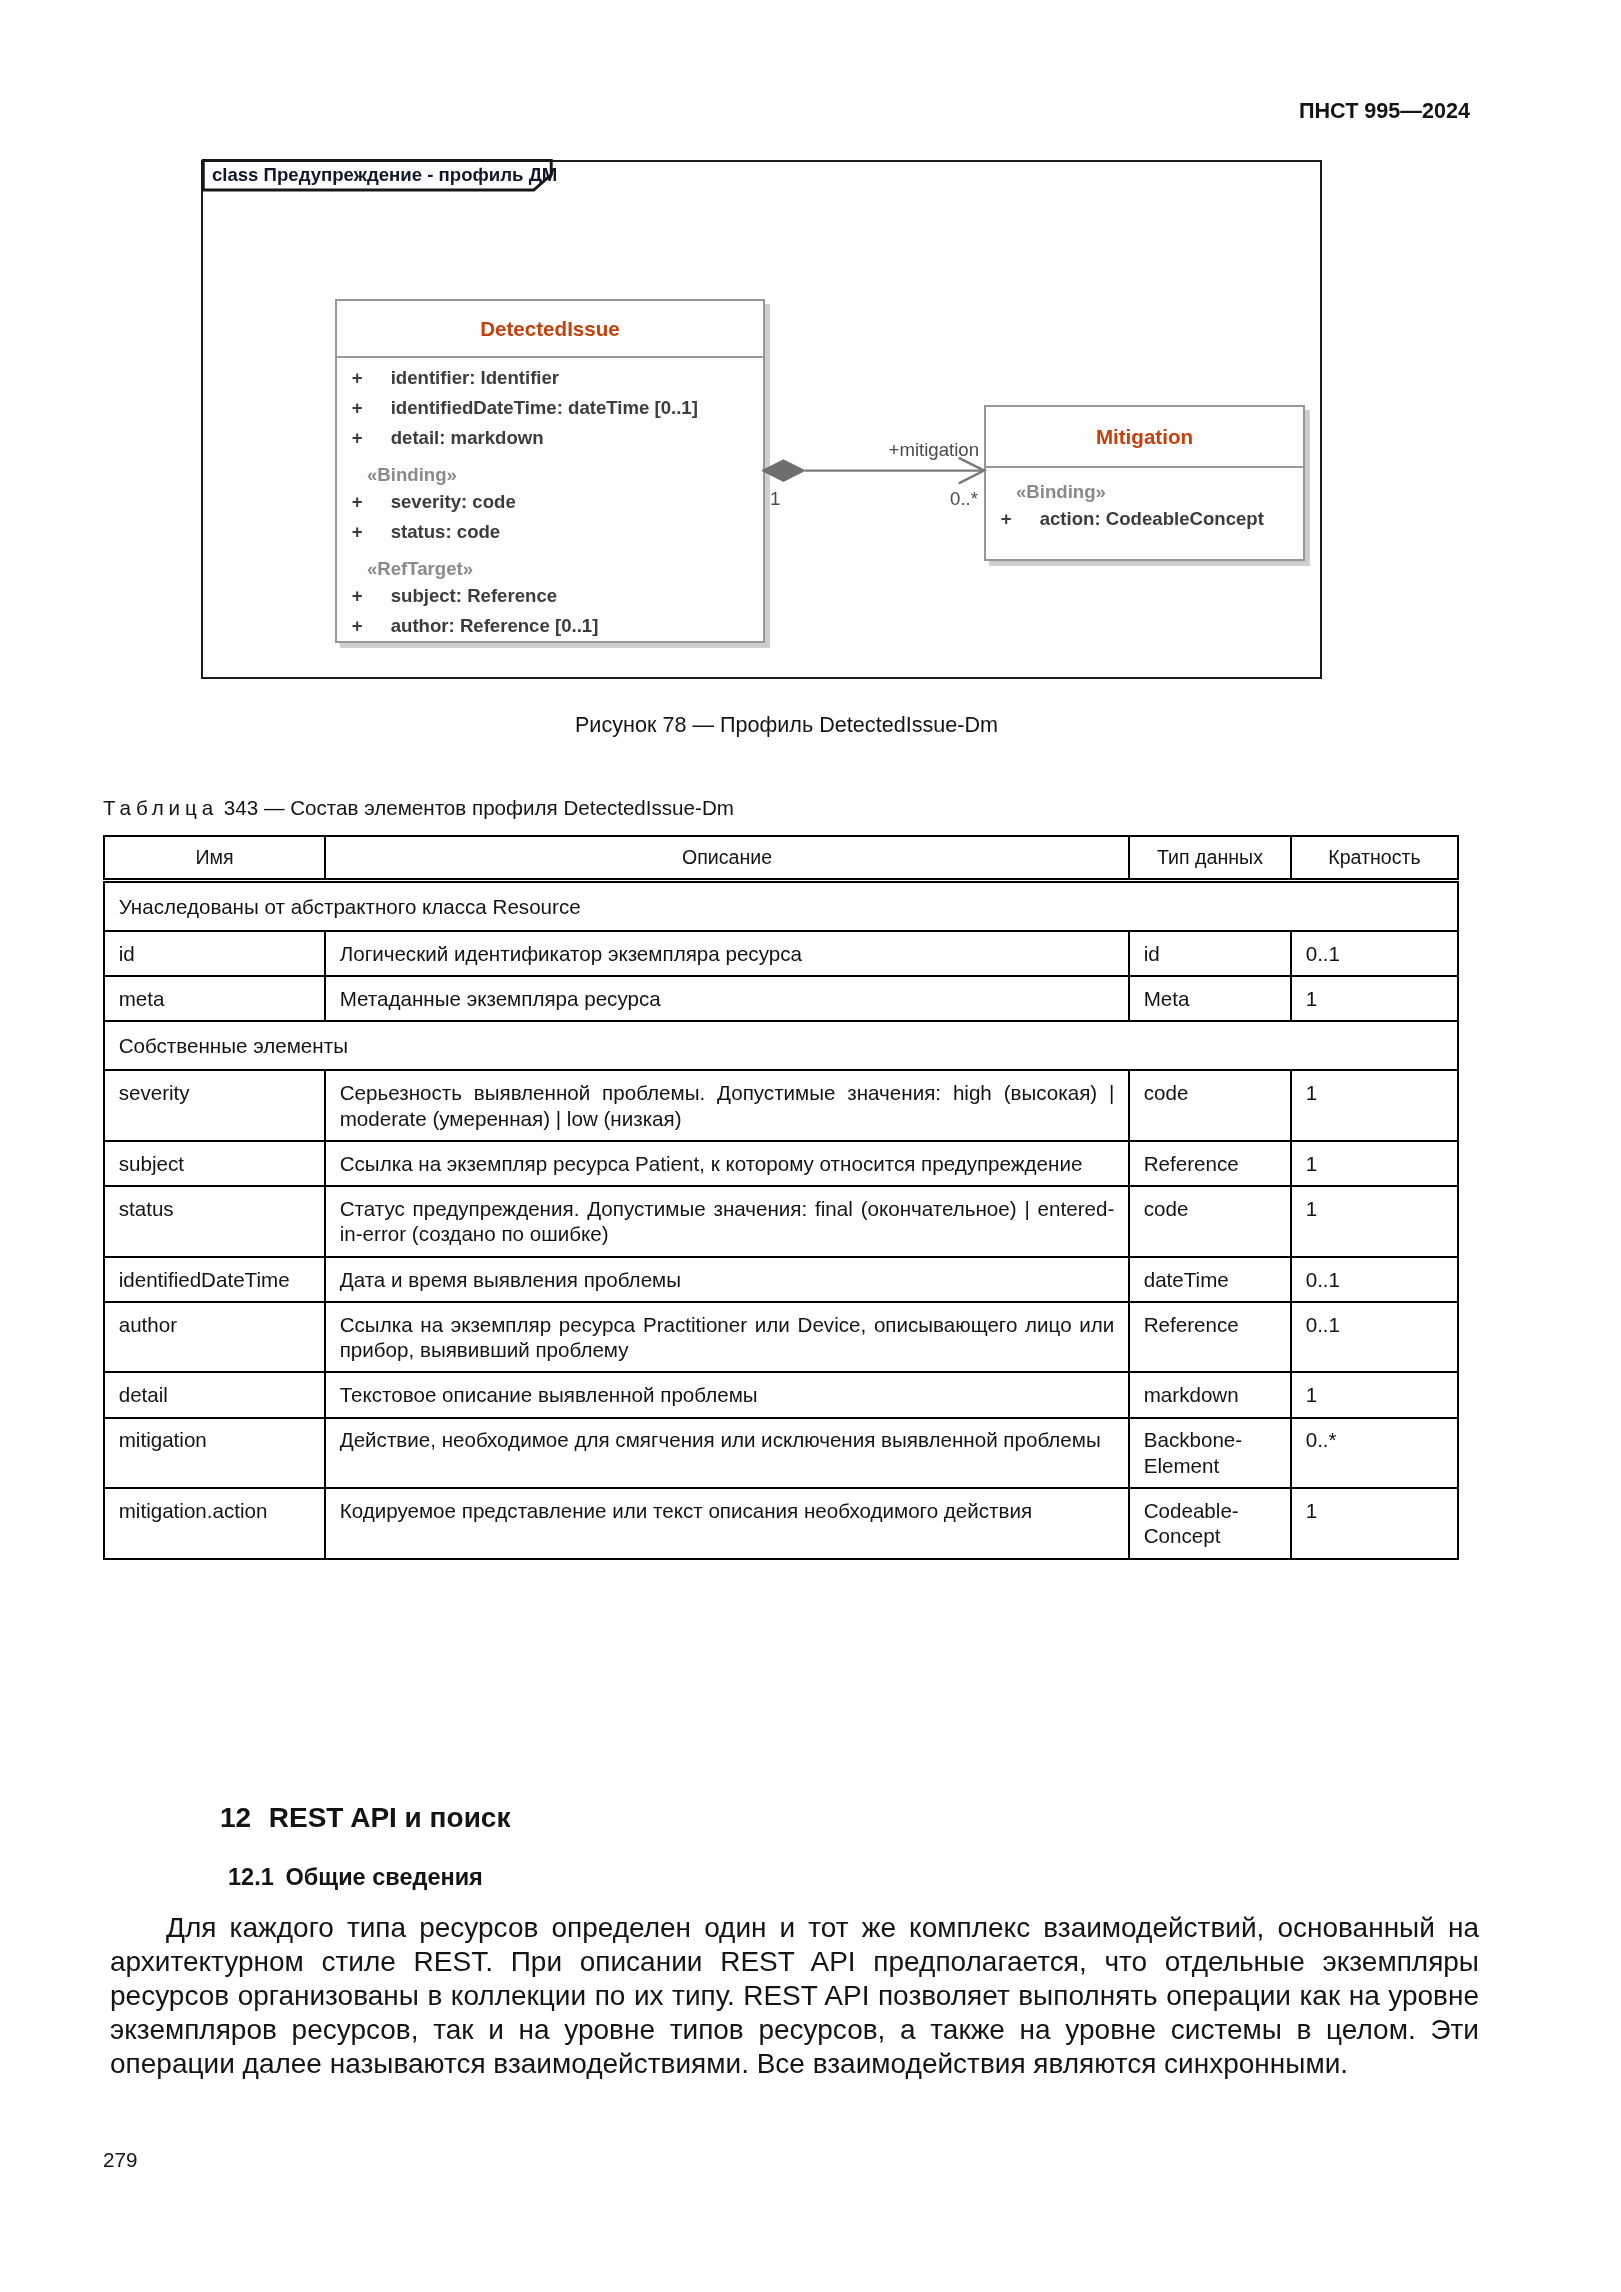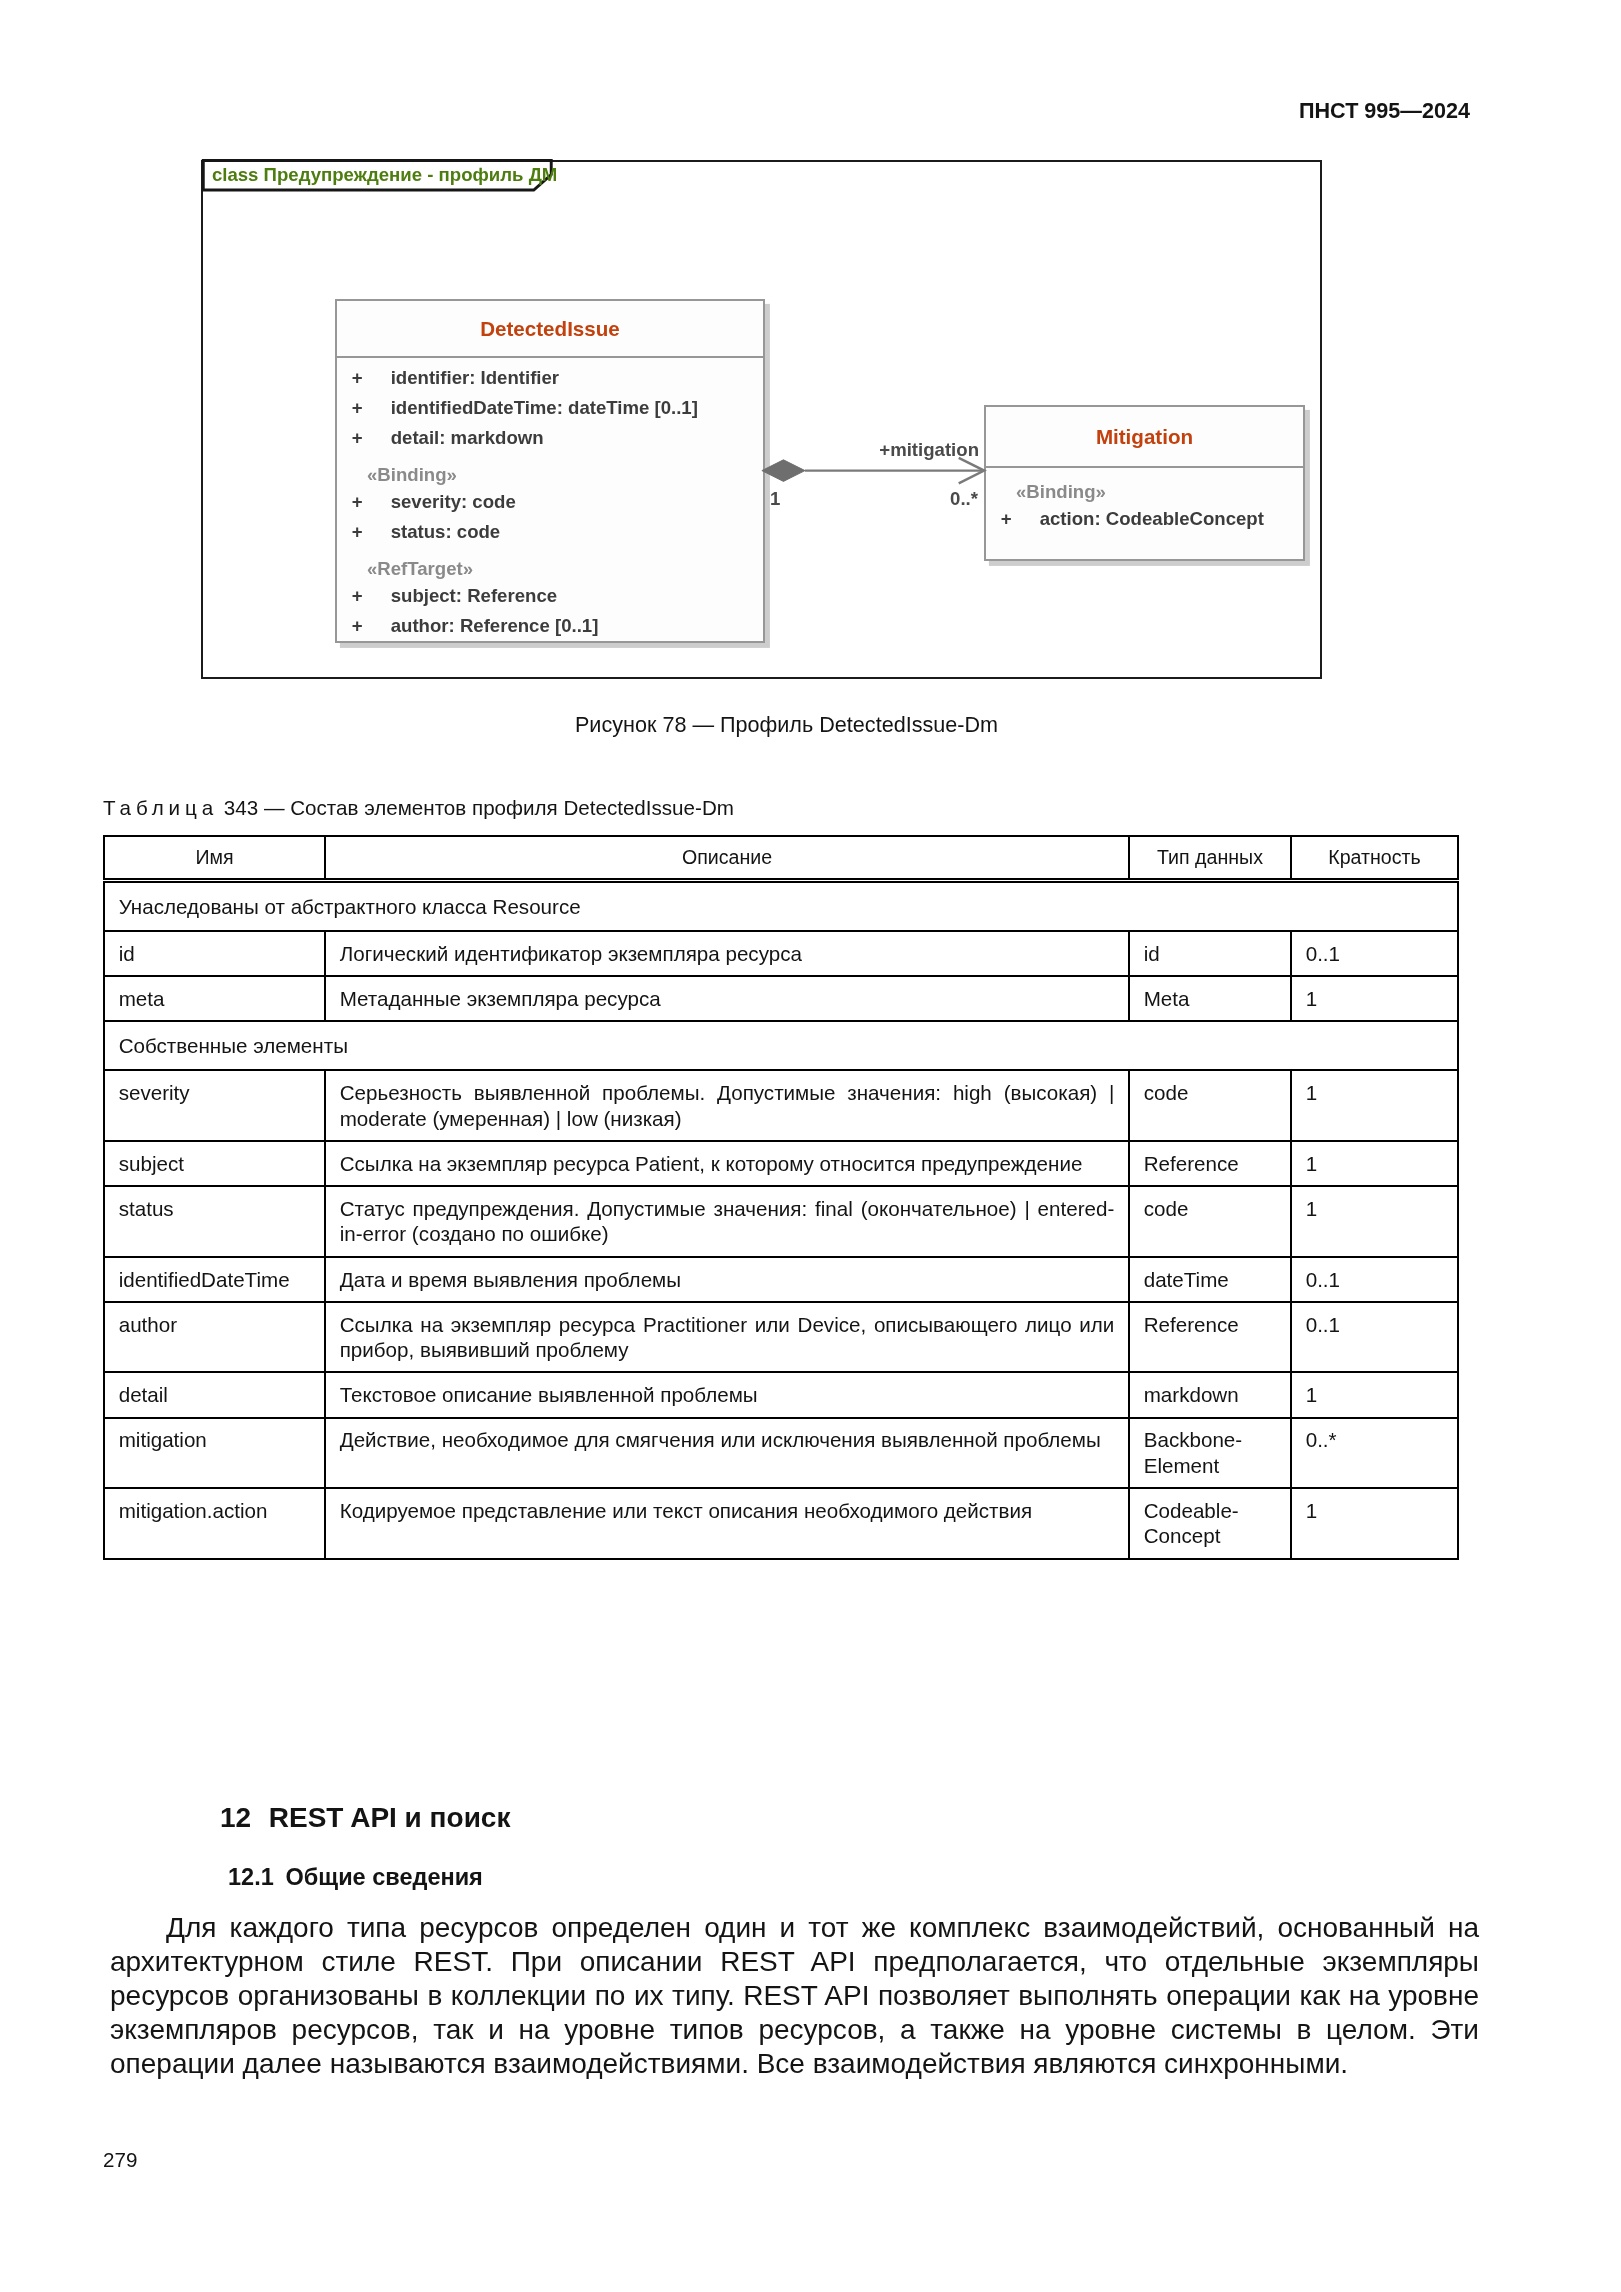--- a/index.html
+++ b/index.html
@@ -10,32 +10,32 @@
   
   .running-head{position:absolute;top:98px;left:103px;width:1367px;text-align:right;
     font-size:21.6px;font-weight:bold;}
   .page-num{position:absolute;top:2148px;left:103px;width:1367px;font-size:20.6px;}
 
   
   .uml-frame{position:absolute;left:201px;top:160px;width:1117px;height:515px;
     border:2.9px solid #1b1b1b;background:#fff;}
   .uml-tab{position:absolute;left:-2.9px;top:-2.9px;width:355px;height:33px;}
   .uml-tab svg{position:absolute;left:0;top:0;}
-  .uml-tab .tab-label{position:absolute;left:11.8px;top:4.9px;font-size:18.6px;font-weight:bold;color:#4d7c0f;white-space:nowrap;}
+  .uml-tab .tab-label{position:absolute;left:11.8px;top:4.9px;font-size:18.6px;font-weight:bold;color:#0f172a;white-space:nowrap;}
 
   .uml-class{position:absolute;background:#fdfdfd;border:2px solid #979797;
     box-shadow:4.9px 4.9px 0 #cdcdcd;}
   .uml-class .cls-title{display:flex;align-items:center;justify-content:center;
     border-bottom:2px solid #979797;font-weight:bold;color:#c2410c;font-size:20.6px;}
   .attrs{padding-top:4.9px;}
   .attr-row{display:flex;font-weight:bold;color:#3c3c3c;font-size:18.6px;line-height:30px;white-space:nowrap;}
   .attr-row .vis{width:39px;padding-left:14.7px;flex:none;}
   .stereo{color:#8a8a8a;font-weight:bold;font-size:18.6px;line-height:25.5px;padding-left:30px;margin-top:8.8px;white-space:nowrap;}
 
-  .assoc-label{position:absolute;font-size:18.6px;font-weight:bold;color:#4a4a4a;white-space:nowrap;}
+  .assoc-label{position:absolute;font-size:18.6px;font-weight:normal;color:#4a4a4a;white-space:nowrap;}
 
   .fig-caption{position:absolute;left:103px;top:712px;width:1367px;text-align:center;font-size:21.6px;}
 
   
   .tbl-title{position:absolute;left:103px;top:796px;width:1367px;font-size:20.6px;}
   .tbl-title .sp{letter-spacing:4.9px;}
   .tbl-wrap{position:absolute;left:103px;top:835px;width:1255px;}
   table.gost{border-collapse:collapse;table-layout:fixed;width:100%;
     border:2.9px solid #000;font-size:20.6px;line-height:25.5px;}
   table.gost th,table.gost td{border:2px solid #000;padding:8.8px 13.7px;vertical-align:top;

